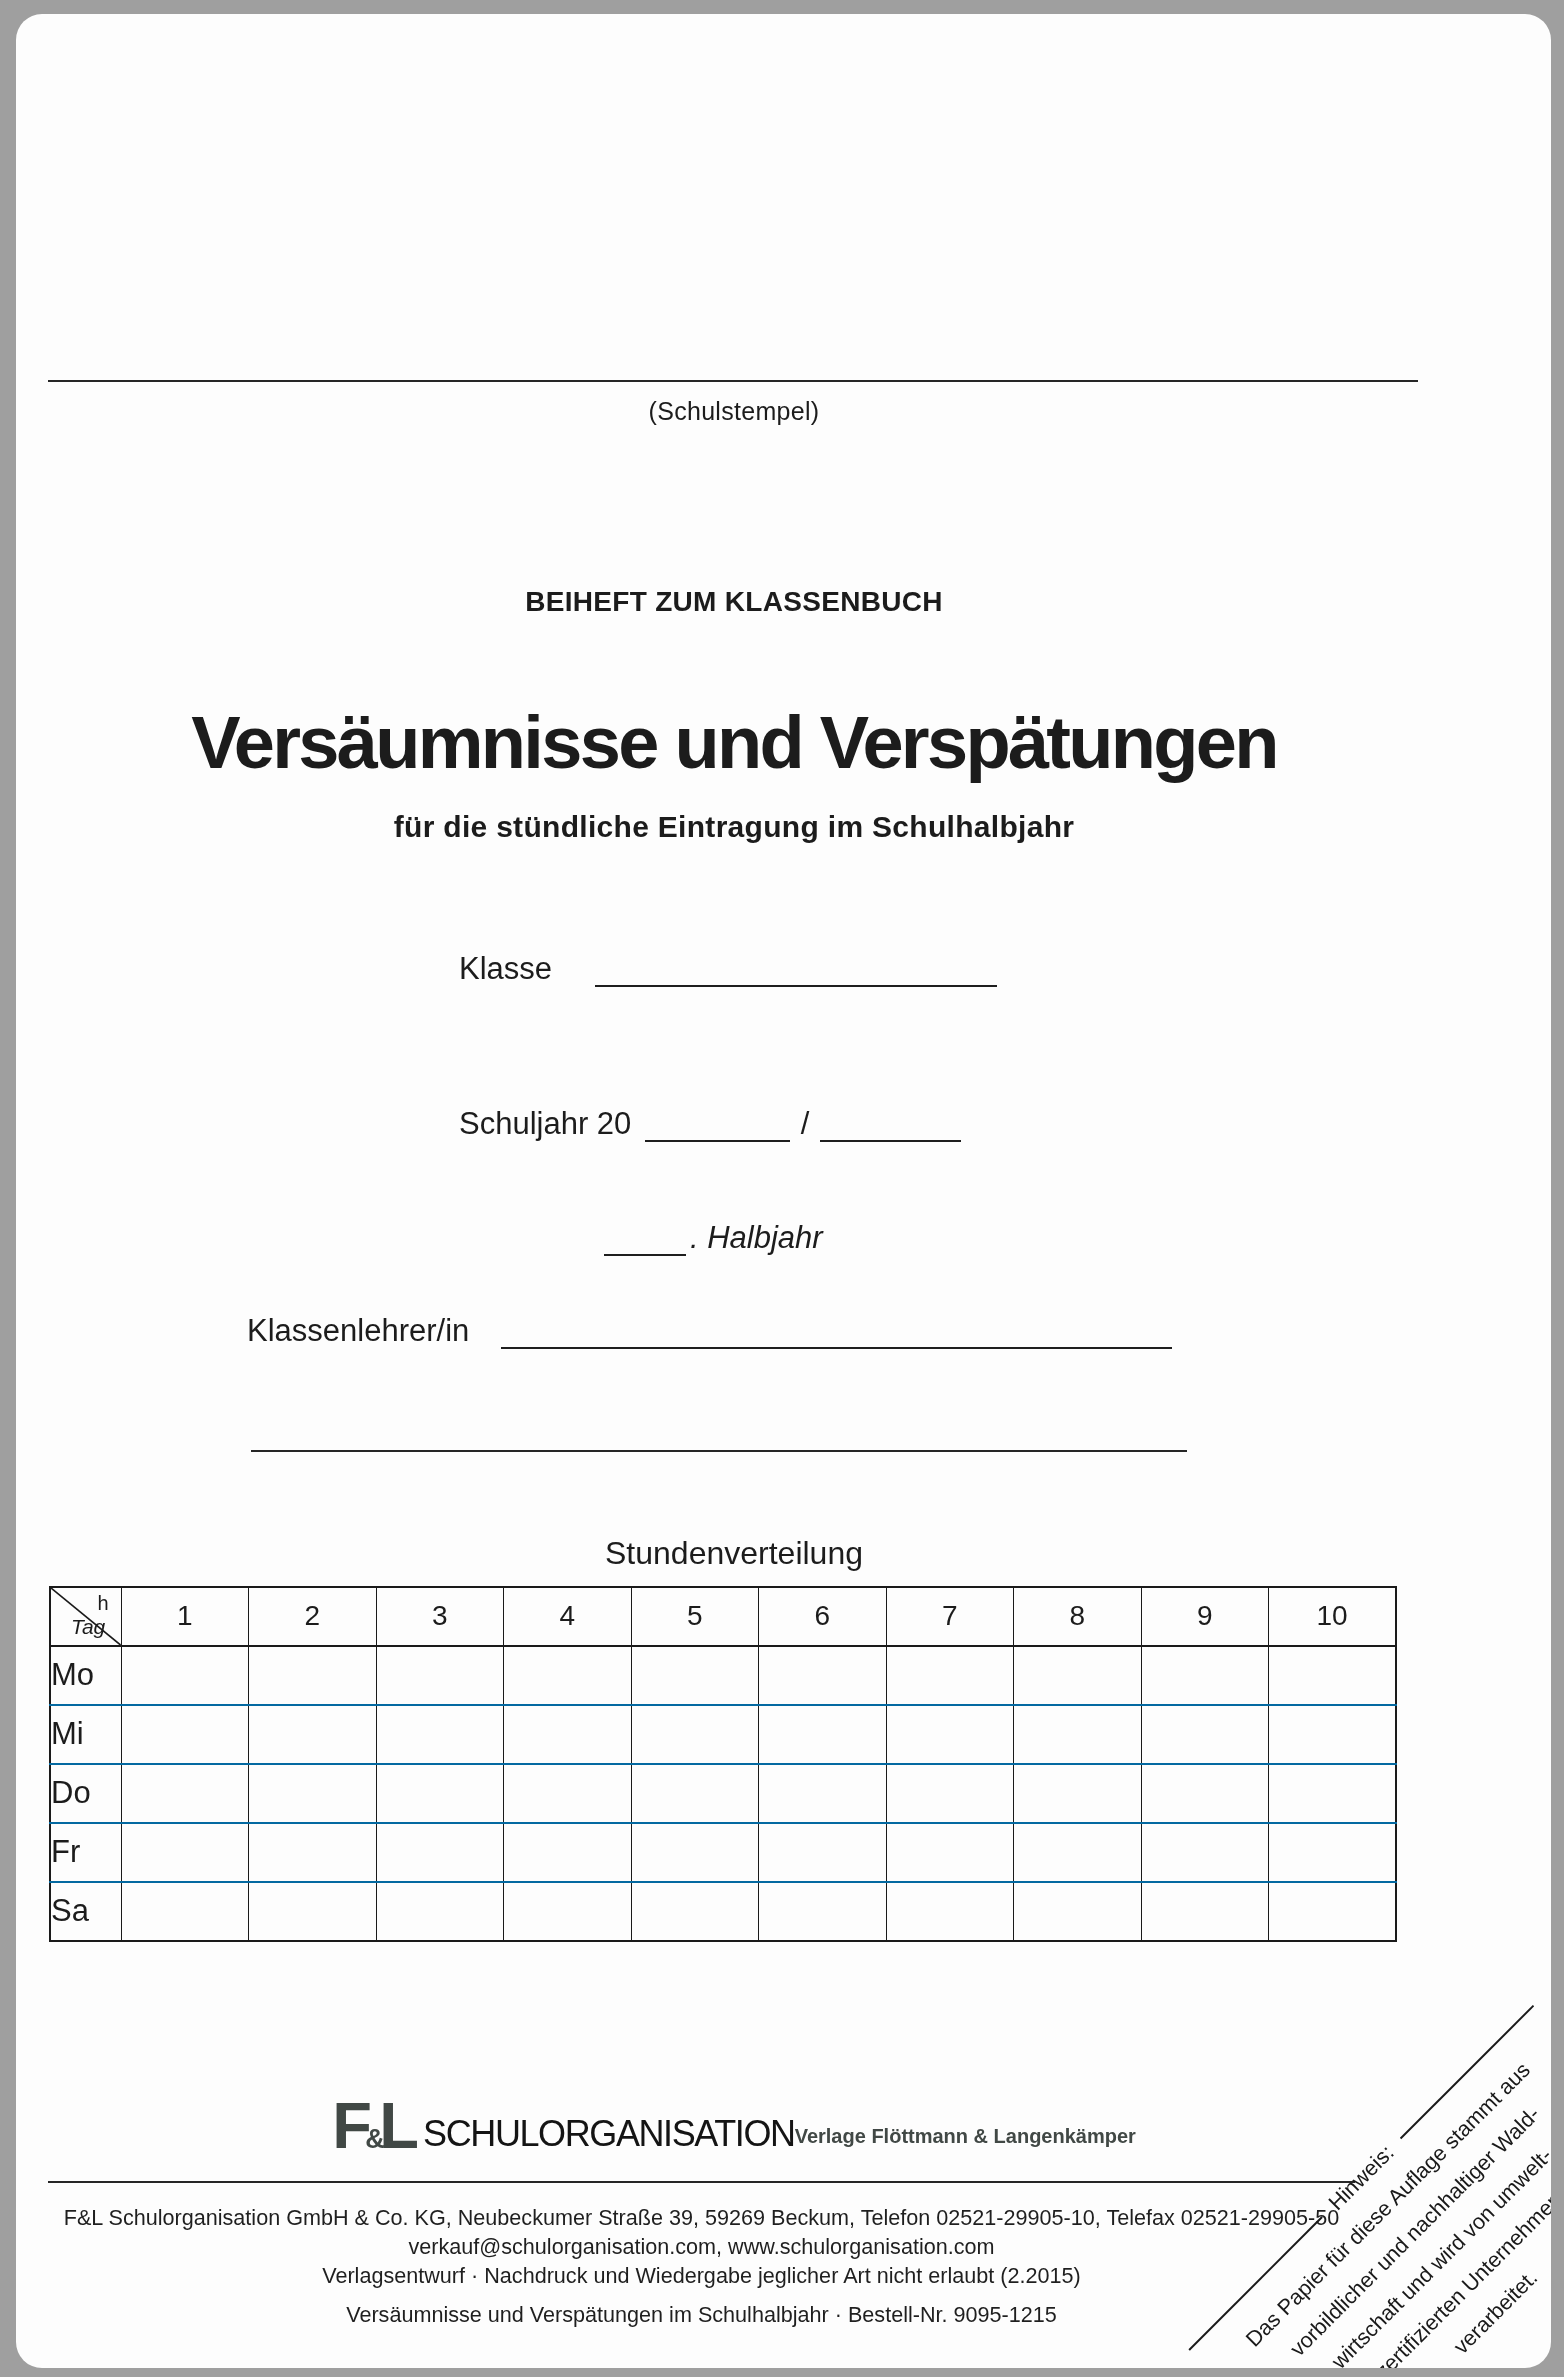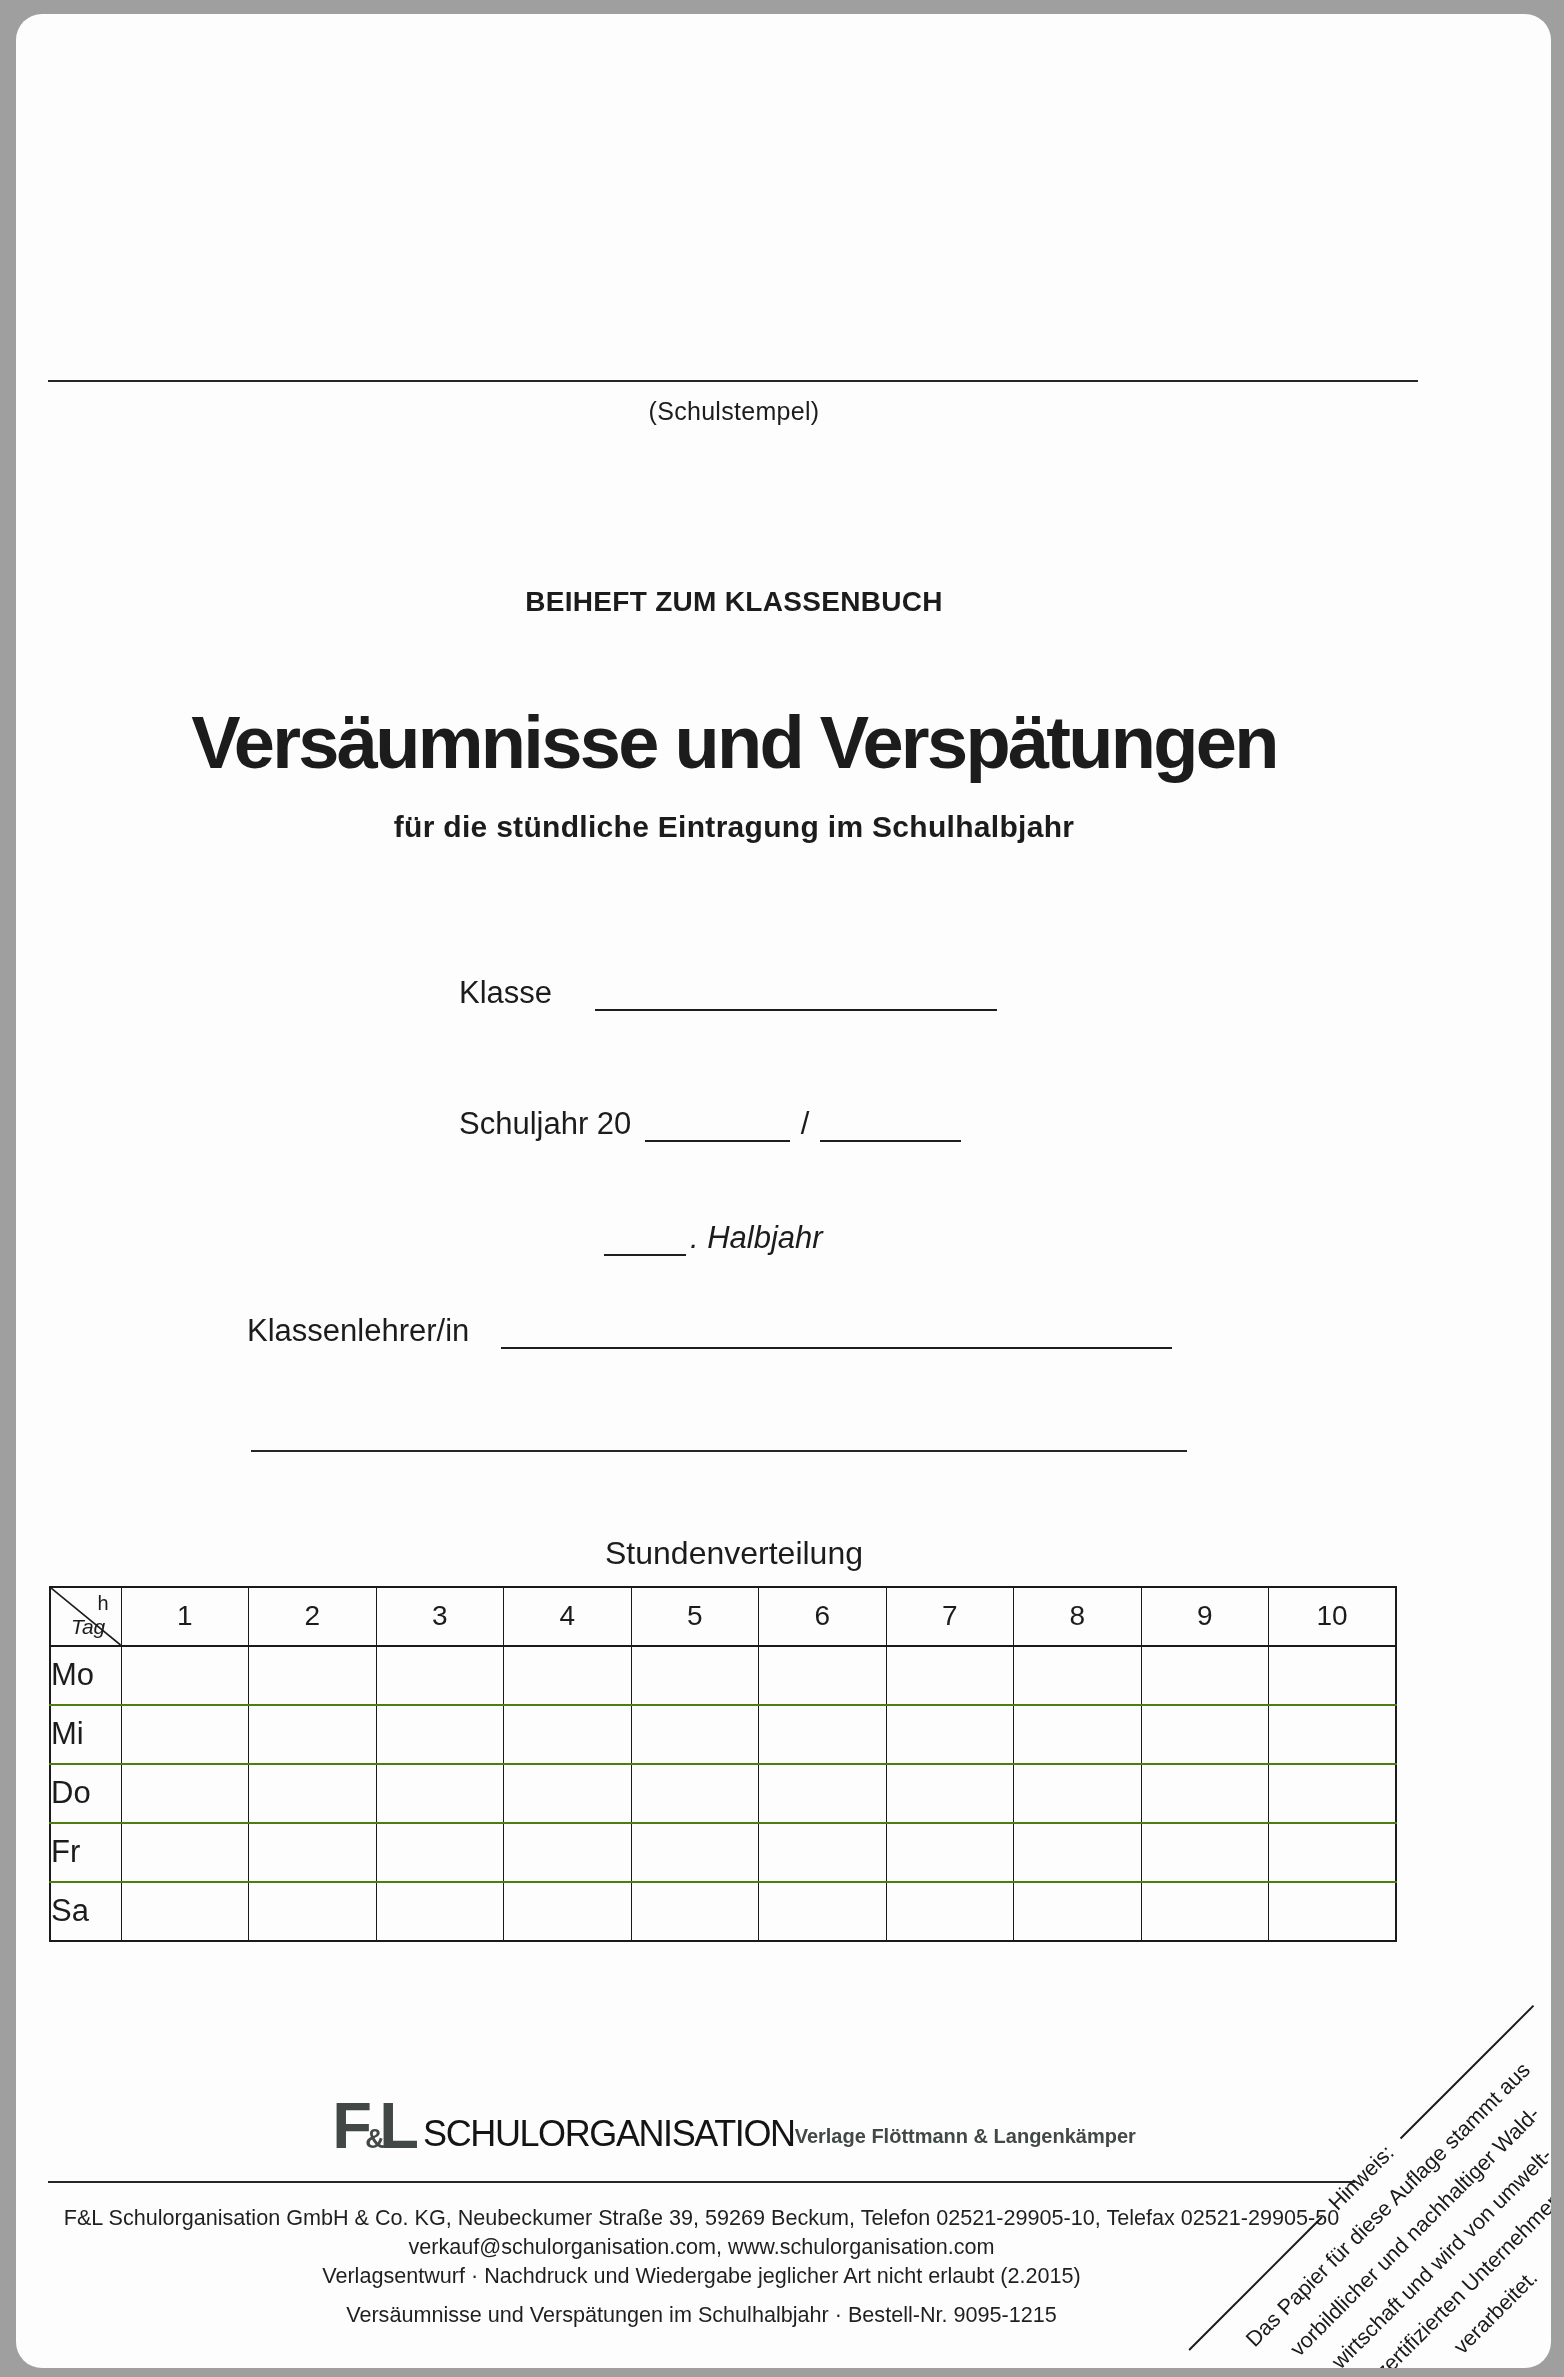--- a/index.html
+++ b/index.html
@@ -31,21 +31,21 @@
 
   
   .kicker{top:572px;font-size:28px;font-weight:700;letter-spacing:0.3px;}
   .doc-title{top:685px;font-size:74px;font-weight:700;letter-spacing:-2.7px;line-height:1.2;}
   .doc-subtitle{top:796px;font-size:30px;font-weight:700;letter-spacing:0.3px;}
 
   
   .frow{display:flex;align-items:flex-end;font-size:31px;}
   .frow .lbl{line-height:37px;white-space:pre;}
   .blank{display:inline-block;height:35px;border-bottom:2px solid #1e1e1e;}
-  .row-klasse{left:443px;top:960px;}
+  .row-klasse{left:443px;top:936px;}
   .row-klasse .blank{width:402px;margin-left:43px;}
   .row-schuljahr{left:443px;top:1091px;}
   .row-schuljahr .b1{width:145px;margin-left:13.5px;}
   .row-schuljahr .slash{line-height:37px;margin:0 10.8px;}
   .row-schuljahr .b2{width:141px;}
   .row-halbjahr{left:588px;top:1205px;}
   .row-halbjahr .blank{width:82px;}
   .row-halbjahr .lbl{margin-left:4px;font-style:italic;}
   .row-lehrer{left:231px;top:1298px;}
   .row-lehrer .blank{width:671px;margin-left:32px;}
@@ -56,21 +56,21 @@
   table.grid{
     left:33px;top:1572px;width:1348px;
     border-collapse:collapse;table-layout:fixed;
     position:absolute;
     font-size:28px;
   }
   table.grid col.daycol{width:71px;}
   table.grid th,table.grid td{border:1.4px solid #1a1a1a;height:59px;padding:0;font-weight:400;}
   table.grid{border:2.7px solid #1a1a1a;}
   table.grid thead tr{border-bottom:2px solid #1a1a1a;}
-  table.grid tbody tr{border-top:2px solid #4d7c0f;}
+  table.grid tbody tr{border-top:2px solid #0369a1;}
   th.corner{position:relative;}
   th.corner svg{position:absolute;inset:0;width:100%;height:100%;}
   th.corner .c-h{position:absolute;top:4px;right:12px;font-size:20px;}
   th.corner .c-tag{position:absolute;bottom:5.4px;left:20px;font-size:21px;font-style:italic;}
   th.day{text-align:left;padding-left:10.8px;font-size:31px;}
 
   
   .logo{top:2086px;display:flex;justify-content:center;align-items:flex-end;gap:6.8px;}
   .fl-mark{display:flex;align-items:flex-end;color:var(--logo-gray);font-weight:700;letter-spacing:-2.7px;}
   .fl-mark .big{font-size:65px;line-height:0.8;}

